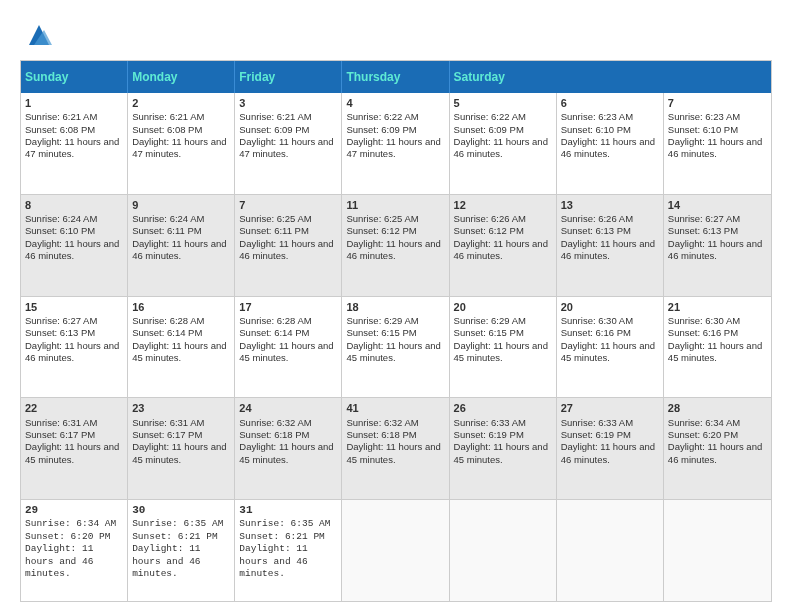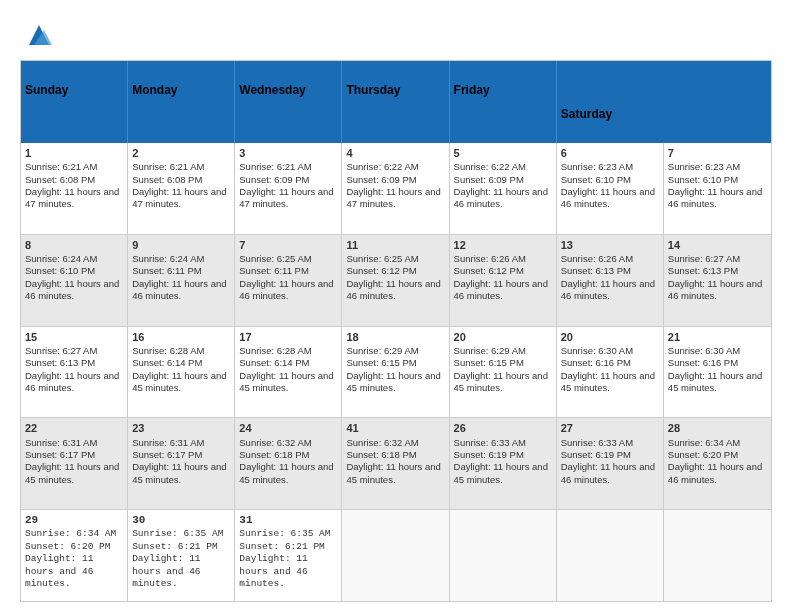--- a/index.html
+++ b/index.html
@@ -65,28 +65,28 @@
       display: flex;
       flex-direction: column;
       border: 1px solid #ccc;
     }
     .cal-header-row {
       display: grid;
       grid-template-columns: repeat(7, 1fr);
       background: #1a6cb5;
     }
     .cal-header-cell {
-      color: #000000;
+      color: #5eead4;
       font-size: 12px;
       font-weight: bold;
-      padding: 22px 4px;
+      padding: 9px 4px;
       text-align: left;
       border-right: 1px solid #3a8cd5;
     }
-    .cal-header-cell:last-child { border-right: none; margin-top: 24px; }
+    .cal-header-cell:last-child { border-right: none; }
     .cal-body {
       flex: 1;
       display: flex;
       flex-direction: column;
     }
     .cal-row {
       display: grid;
       grid-template-columns: repeat(7, 1fr);
       flex: 1;
       border-bottom: 1px solid #ccc;
@@ -128,23 +128,22 @@
     <div class="title-block">
       <div class="month-title"></div>
       <div class="location"></div>
     </div>
   </div>
 
   <div class="calendar">
     <div class="cal-header-row">
     <div class="cal-header-cell">Sunday</div>
         <div class="cal-header-cell">Monday</div>
-        <div class="cal-header-cell">Wednesday</div>
+        <div class="cal-header-cell">Friday</div>
         <div class="cal-header-cell">Thursday</div>
-        <div class="cal-header-cell">Friday</div>
         <div class="cal-header-cell">Saturday</div>
       </div>
     <div class="cal-body">
     <div class="cal-row">
           <div class="cal-cell"><span class="day-num">1</span><span>Sunrise: 6:21 AM</span><br><span>Sunset: 6:08 PM</span><br><span>Daylight: 11 hours and 47 minutes.</span></div>
           <div class="cal-cell"><span class="day-num">2</span><span>Sunrise: 6:21 AM</span><br><span>Sunset: 6:08 PM</span><br><span>Daylight: 11 hours and 47 minutes.</span></div>
           <div class="cal-cell"><span class="day-num">3</span><span>Sunrise: 6:21 AM</span><br><span>Sunset: 6:09 PM</span><br><span>Daylight: 11 hours and 47 minutes.</span></div>
           <div class="cal-cell"><span class="day-num">4</span><span>Sunrise: 6:22 AM</span><br><span>Sunset: 6:09 PM</span><br><span>Daylight: 11 hours and 47 minutes.</span></div>
           <div class="cal-cell"><span class="day-num">5</span><span>Sunrise: 6:22 AM</span><br><span>Sunset: 6:09 PM</span><br><span>Daylight: 11 hours and 46 minutes.</span></div>
           <div class="cal-cell"><span class="day-num">6</span><span>Sunrise: 6:23 AM</span><br><span>Sunset: 6:10 PM</span><br><span>Daylight: 11 hours and 46 minutes.</span></div>

